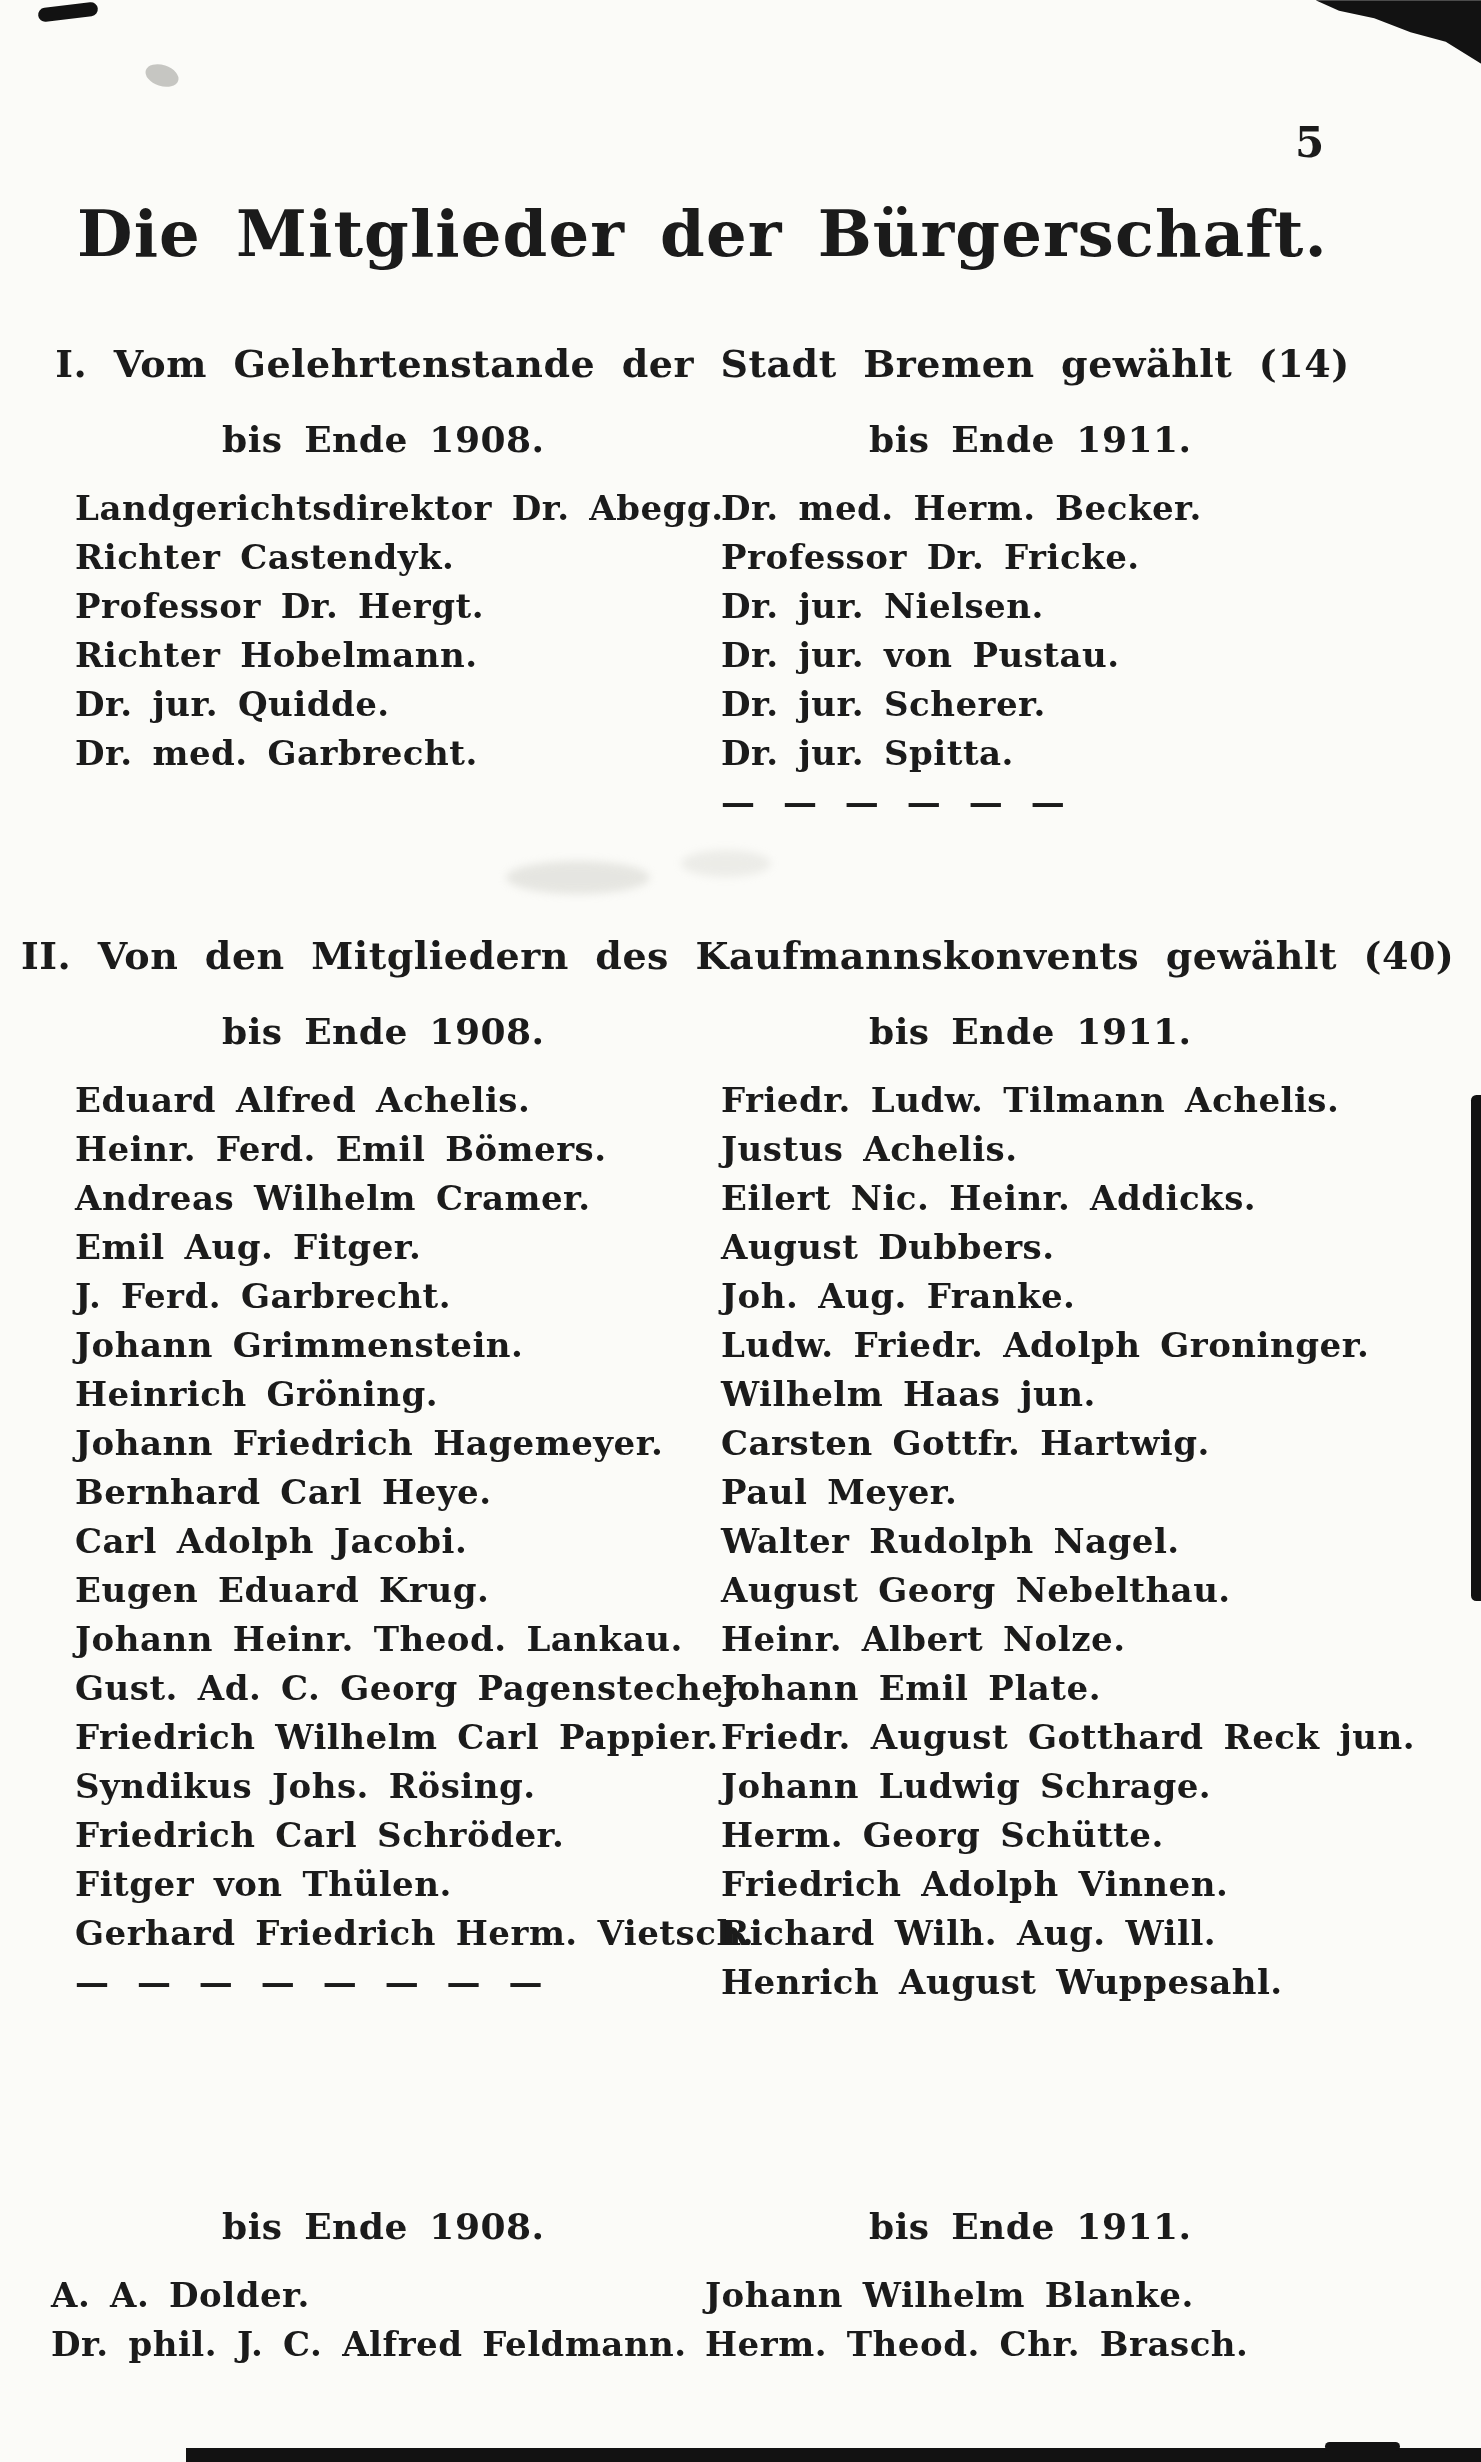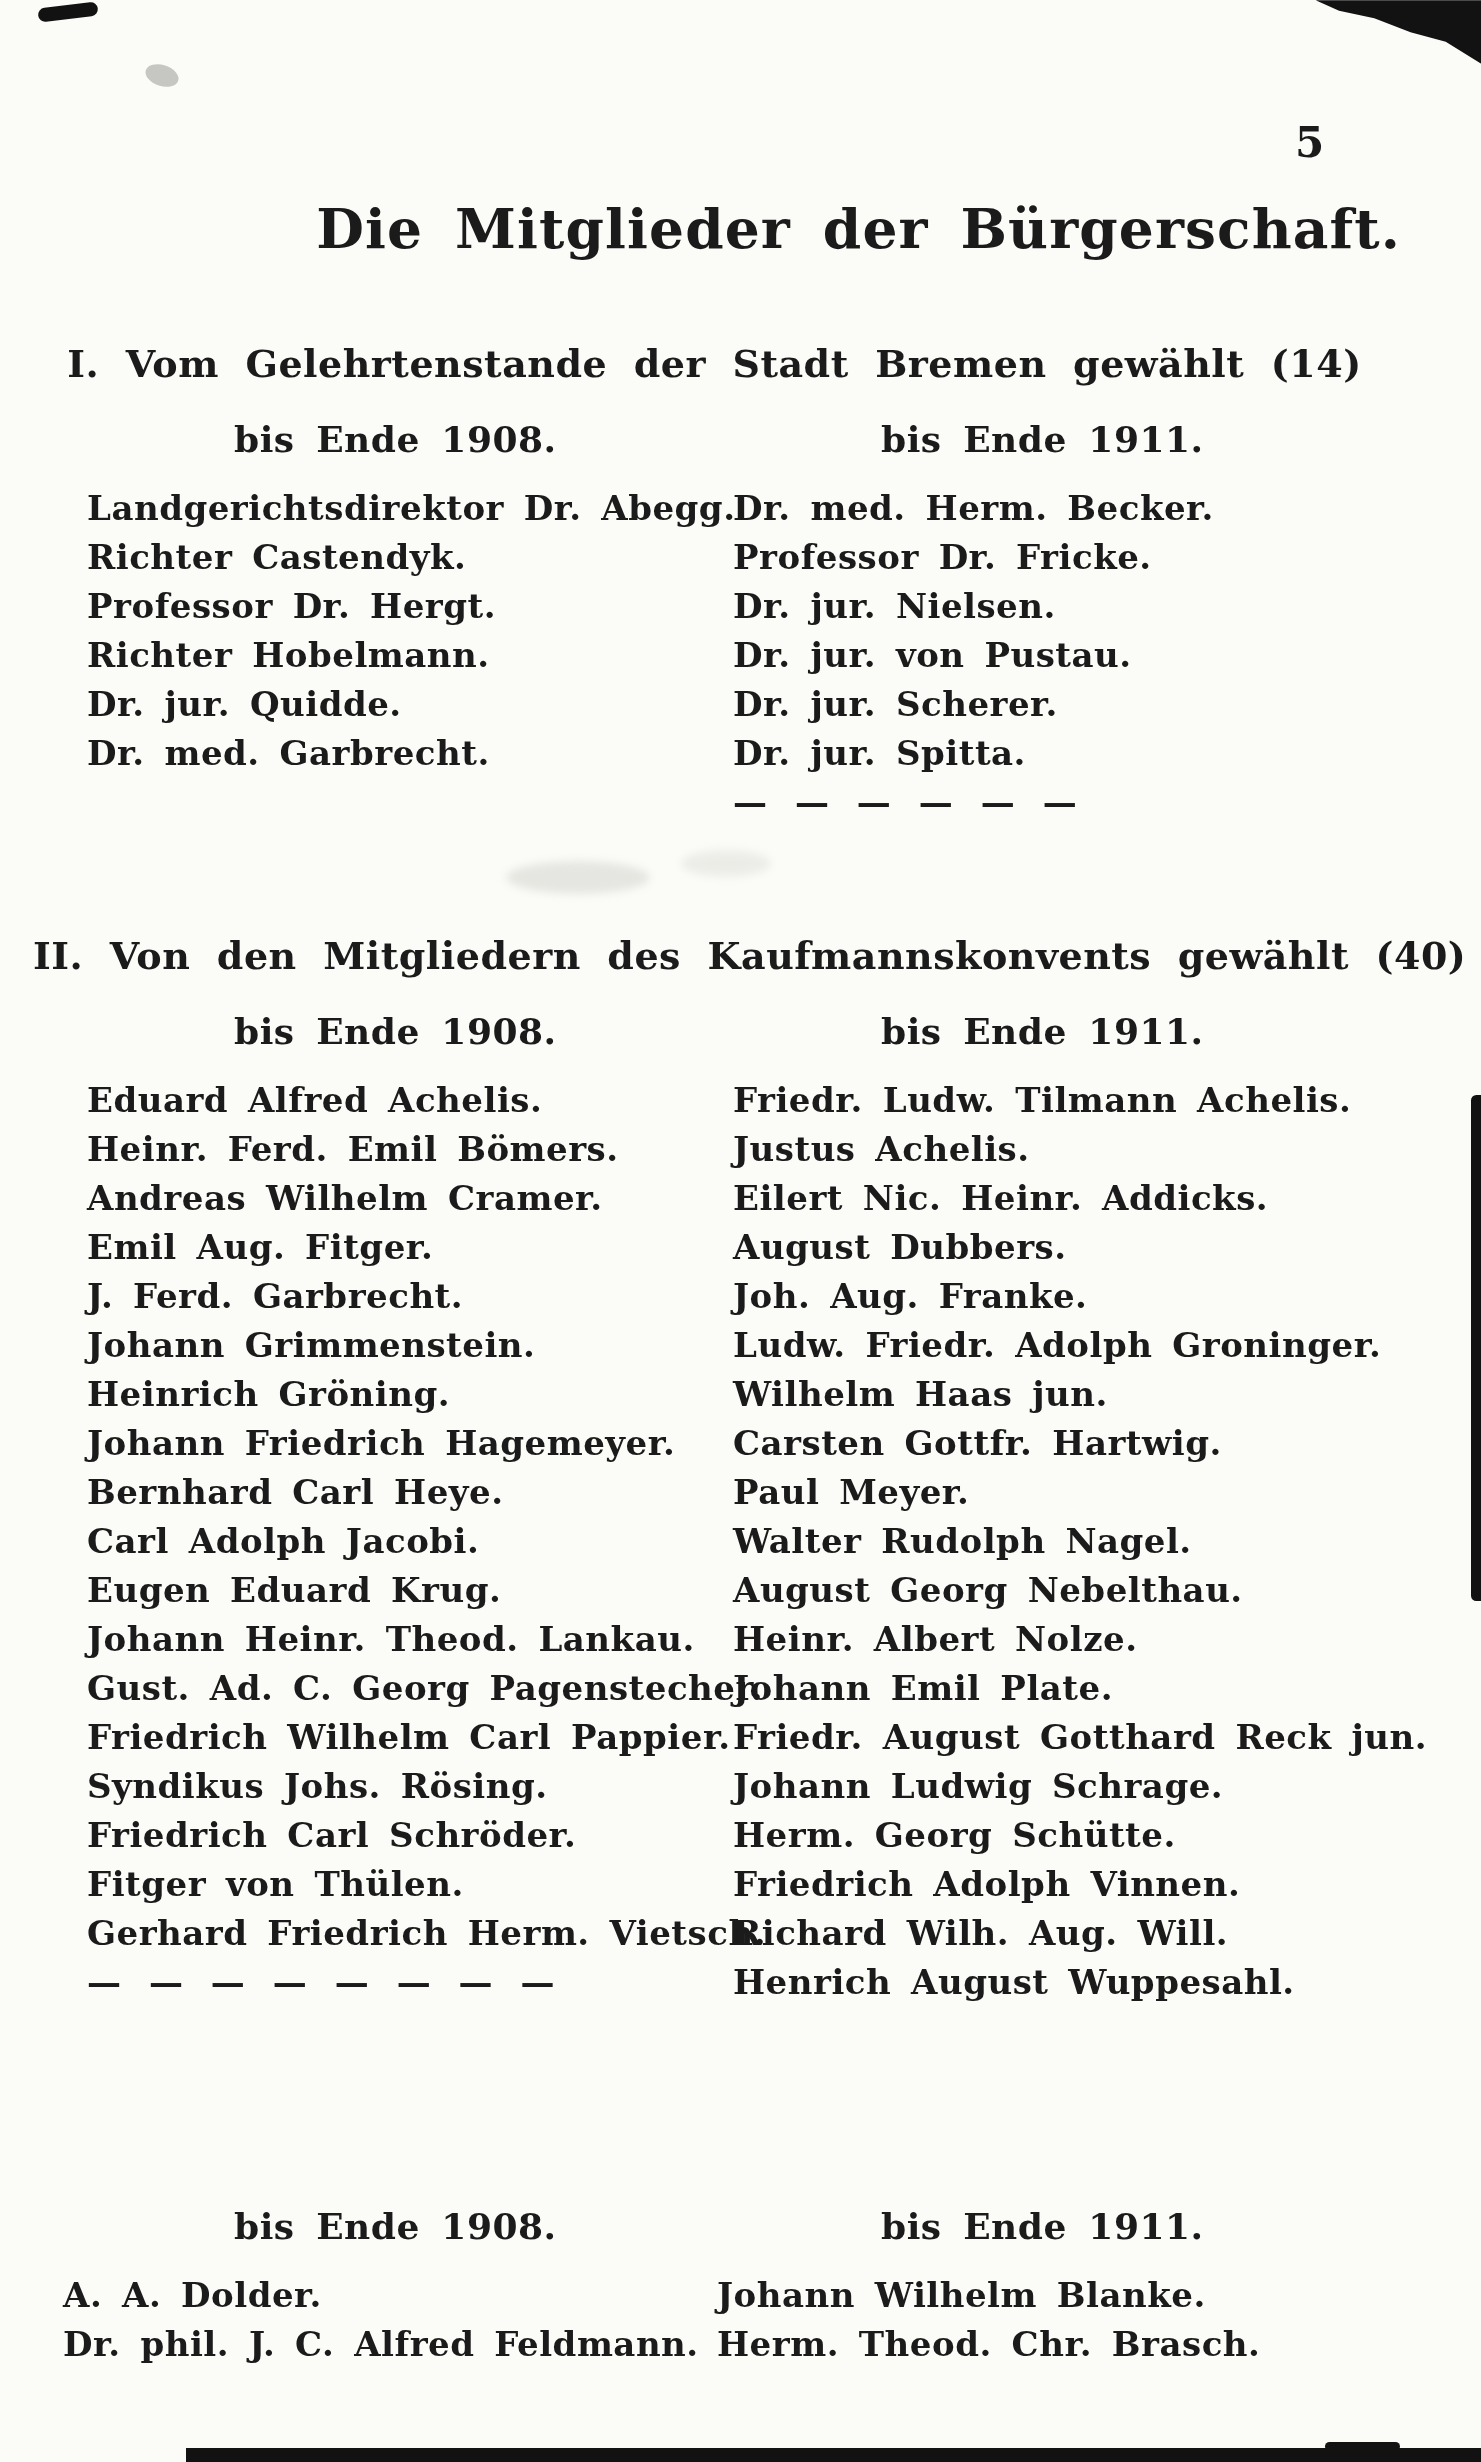--- a/index.html
+++ b/index.html
@@ -7,25 +7,25 @@
   body { background:#efefec; font-family:"DejaVu Serif", "Liberation Serif", serif; }
   .page {
     position:relative; width:1482px; height:2462px;
     background:#fbfbf8; color:#1b1b1b; overflow:hidden;
   }
   .page-number {
     position:absolute; top:118px; left:1295px;
     font-size:42px; font-weight:700;
   }
   .title {
-    position:absolute; top:196px; left:38px; width:1363px;
-    text-align:right; font-size:55px; font-weight:700;
+    position:absolute; top:196px; left:21px; width:1363px;
+    text-align:center; font-size:64px; font-weight:700;
     letter-spacing:1.1px; word-spacing:11.7px;
   }
-  .sec { position:absolute; left:0; width:1298px;margin-left:12px; }
+  .sec { position:absolute; left:0; width:1298px; }
   .sec1 { top:341px; height:559px; }
   .sec2 { top:933px; height:1160px; }
   .sec3 { top:2128px; height:255px; }
   .heading {
     position:absolute; top:0; left:21px; width:1363px;
     text-align:center; font-size:38px; font-weight:700;
     letter-spacing:0.5px; word-spacing:12.8px; white-space:nowrap;
   }
   .hdr {
     position:absolute; top:77px; font-size:36px; font-weight:700;

